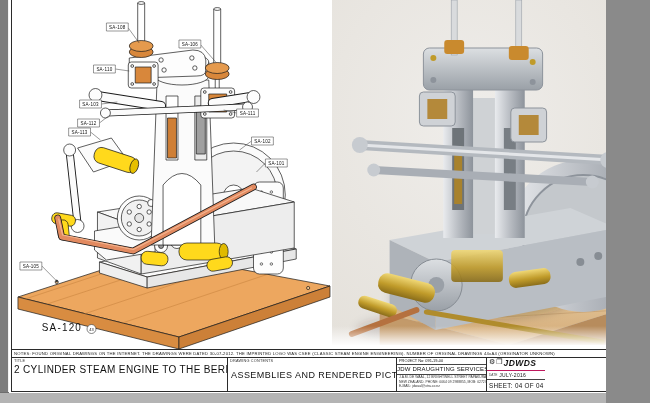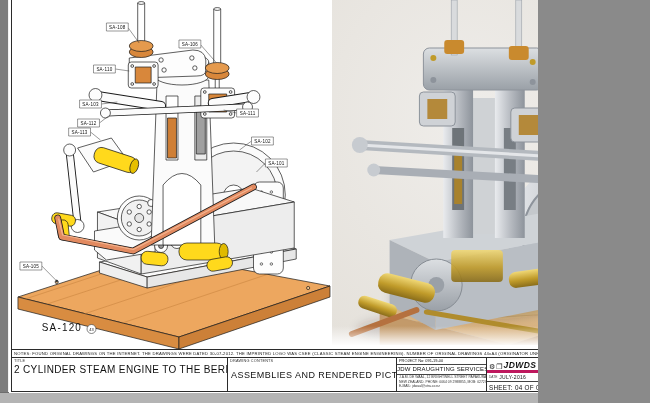--- a/index.html
+++ b/index.html
@@ -1,16 +1,16 @@
 <!DOCTYPE html>
 <html><head>
 <meta charset="utf-8">
 <style>
   html,body{margin:0;padding:0;background:#8a8a8a;}
-  .screen{position:relative;width:538px;height:403px;overflow:hidden;background:#404040;
+  .screen{position:relative;width:606px;height:403px;overflow:hidden;background:#404040;
           font-family:"Liberation Sans",sans-serif;color:#111;}
   .strip{position:absolute;}
   .strip-left{left:0;top:0;width:8px;height:393px;background:#7d7d7d;border-right:1px solid #f2f2f2;}
   .strip-right{right:0;top:0;width:11px;height:393px;background:#909090;border-left:1px solid #ececec;}
   .strip-bottom{left:0;bottom:0;width:650px;height:10px;background:#b4b4b4;border-top:1px solid #6e6e6e;}
   .sheet{position:absolute;left:9px;top:0;width:630px;height:393px;background:#ffffff;}
   .frame{position:absolute;left:2px;right:2px;top:-3px;bottom:1px;border:1px solid #2b2b2b;pointer-events:none;}
   .views{position:absolute;left:3px;top:0;width:624px;height:352px;display:flex;}
   .views svg{display:block;}
   svg text{font-family:"Liberation Sans",sans-serif;fill:#111;}
@@ -26,21 +26,21 @@
   .microlabel{font-size:3.8px;line-height:5px;letter-spacing:.2px;color:#333;padding:1px 0 0 2px;}
   .tb-title{width:216px;}
   .tb-title .big{font-size:10px;line-height:11px;letter-spacing:.35px;padding-left:2px;white-space:nowrap;}
   .tb-contents{width:169px;}
   .tb-contents .big{font-size:9px;letter-spacing:.45px;padding:6px 0 0 3px;white-space:nowrap;}
   .tb-services{width:90px;font-size:4px;}
   .svc-proj{font-size:3.9px;line-height:6px;border-bottom:1px solid #444;padding-left:2px;white-space:nowrap;}
   .svc-co{font-size:6px;line-height:9px;text-align:center;letter-spacing:.2px;border-bottom:1px solid #444;white-space:nowrap;}
   .svc-addr{font-size:3.4px;line-height:4.6px;padding-left:2px;color:#333;white-space:nowrap;}
   .tb-logo{width:58px;}
-  .logo-row{height:12px;border-bottom:3px solid #be185d;display:flex;align-items:flex-end;padding-left:2px;}
+  .logo-row{height:12px;border-bottom:1px solid #be185d;display:flex;align-items:flex-start;padding-left:2px;}
   .logo-ico{font-size:7px;line-height:7px;margin-right:1px;color:#222;}
   .logo-txt{font-size:8.5px;font-weight:bold;font-style:italic;letter-spacing:.4px;}
   .date-row{height:8px;border-bottom:1px solid #444;display:flex;align-items:center;}
   .date-lbl{font-size:3.2px;color:#444;padding:0 2px;}
   .date-val{font-size:5px;letter-spacing:.3px;}
   .sheet-row{height:12px;font-size:6.3px;line-height:12px;padding-left:2px;letter-spacing:.3px;white-space:nowrap;}
   .tb-right{flex:1;}
   .r-line{font-size:4.6px;line-height:6.4px;border-bottom:1px solid #444;padding-left:2px;white-space:nowrap;display:flex;align-items:center;}
   .r-line .microbox{font-size:3.2px;color:#444;border-right:1px solid #777;padding-right:2px;margin-right:2px;}
   .r-bottom{display:flex;height:13px;}

